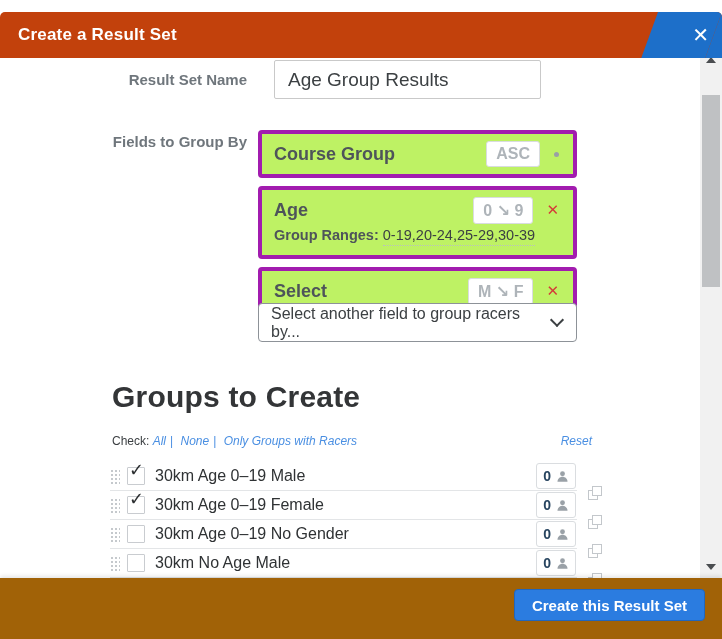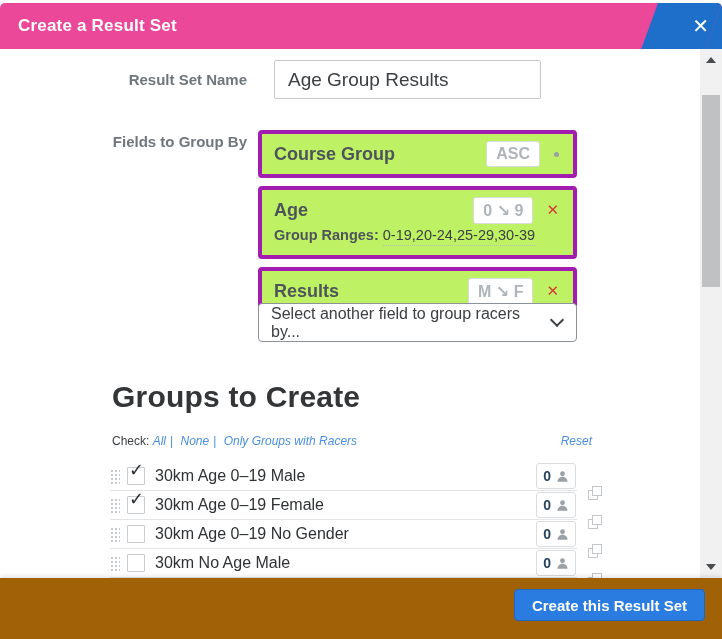--- a/index.html
+++ b/index.html
@@ -6,22 +6,22 @@
   body{
     width:722px;height:639px;position:relative;overflow:hidden;
     background:#ffffff;
     font-family:"Liberation Sans","DejaVu Sans",sans-serif;
     -webkit-font-smoothing:antialiased;
   }
   .modal{position:absolute;inset:0;background:#fff;}
 
   
   .header{
-    position:absolute;top:3px;left:0;right:0;height:46px;
-    background:#ec4899;border-radius:5px 5px 0 0;overflow:hidden;z-index:12;
+    position:absolute;top:12px;left:0;right:0;height:46px;
+    background:#c2410c;border-radius:5px 5px 0 0;overflow:hidden;z-index:12;
   }
   .header-accent{
     position:absolute;top:0;right:0;width:64px;height:100%;
     background:#1d6fc9;transform:skewX(-20deg);transform-origin:top right;
   }
   .header-accent:after{content:"";position:absolute;left:100%;top:0;width:40px;height:100%;background:#1d6fc9;}
   .header-title{
     position:absolute;left:18px;top:50%;transform:translateY(-50%);
     color:#ffffff;font-size:17px;font-weight:bold;letter-spacing:.2px;
   }
@@ -176,21 +176,21 @@
         <span class="remove-x">✕</span>
       </div>
       <div class="ranges-line">
         <span class="ranges-label">Group Ranges:</span>
         <span class="ranges-value">0-19,20-24,25-29,30-39</span>
       </div>
     </div>
 
     <div class="card">
       <div class="card-line">
-        <span class="field-name">Results</span>
+        <span class="field-name">Select</span>
         <span class="sort-badge">M ↘ F</span>
         <span class="remove-x">✕</span>
       </div>
     </div>
 
   </div>
 
   <div class="add-field-select">
     <span class="select-text">Select another field to group racers by...</span>
     <span class="chevron"></span>

